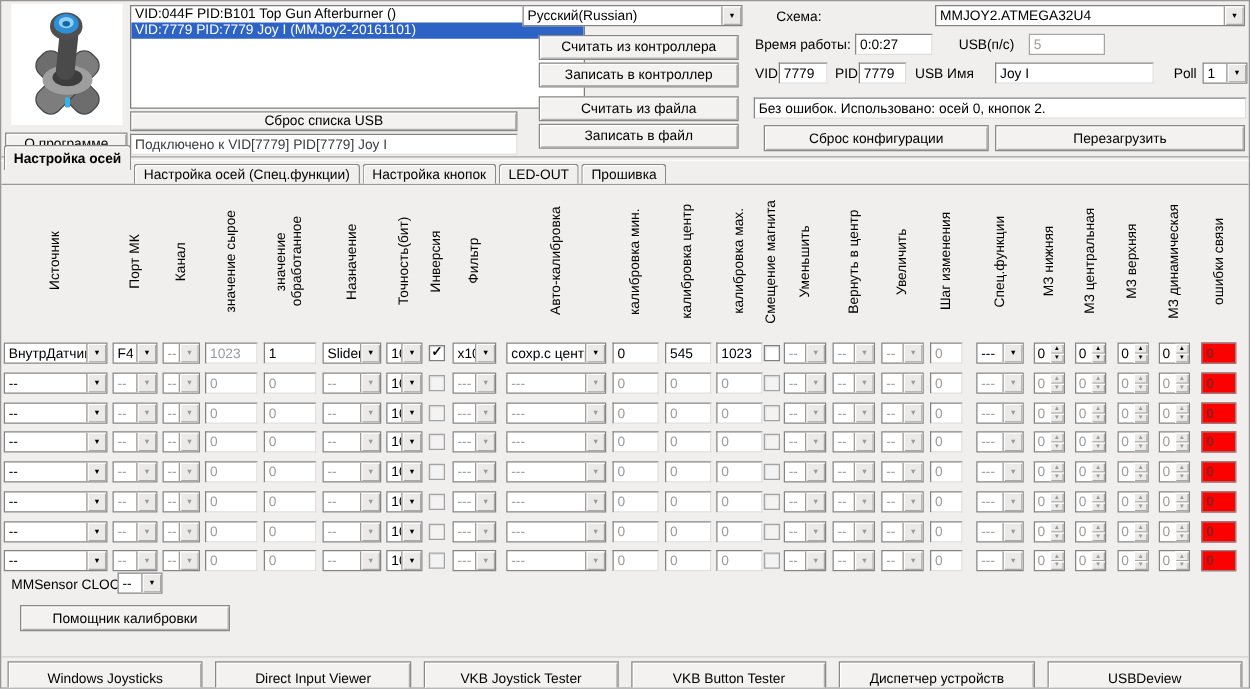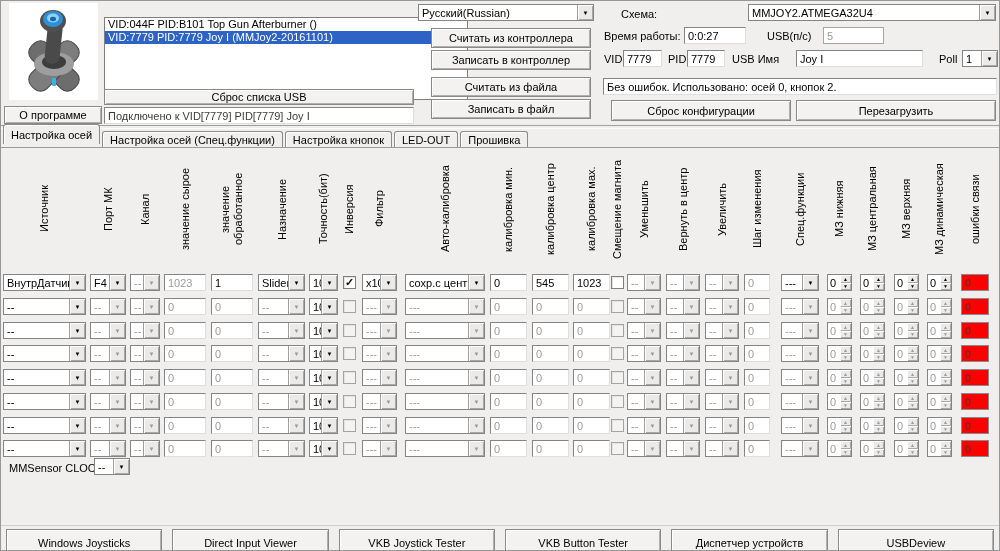--- a/index.html
+++ b/index.html
@@ -20,21 +20,21 @@
                box-shadow:inset 1px 1px 0 #fff,inset -1px -1px 0 #a8a8a8;font-size:6px;color:inherit;}
   .list{position:absolute;background:#fff;border:1px solid #7e7e7e;overflow:hidden;box-sizing:border-box;}
   .list-item{height:13px;line-height:13px;padding-left:3px;white-space:nowrap;overflow:hidden;}
   .list-item.selected{background:#2e63c6;color:#fff;}
   .sep{position:absolute;left:0;top:124px;width:100%;height:2px;border-top:1px solid #a0a0a0;border-bottom:1px solid #fbfbfb;}
   .tab-underline{position:absolute;left:0;top:146px;width:100%;height:1px;background:#9b9b9b;z-index:2;}
   .tabbar{position:absolute;left:2px;top:127px;height:20px;display:flex;align-items:flex-end;z-index:3;}
   .tab{height:16px;margin-bottom:1px;margin-right:2px;padding:0 7px;display:flex;align-items:center;
        background:#f0efed;border:1px solid #8a8a8a;border-bottom:none;border-radius:3px 3px 0 0;
        box-shadow:inset 1px 1px 0 #fff;position:relative;white-space:nowrap;box-sizing:border-box;}
-  .tab.active{height:20px;margin-bottom:4px;z-index:4;}
+  .tab.active{height:20px;margin-bottom:12px;z-index:4;font-weight:bold;}
   .content{position:absolute;left:0;top:147px;width:998px;height:373px;}
   .col-header{position:absolute;top:0;height:122px;writing-mode:vertical-rl;transform:rotate(180deg);
               text-align:center;line-height:13px;font-size:11px;color:#000;}
   .grid-row{position:absolute;left:0;width:998px;height:18px;}
   .grid-rows .grid-row:nth-child(1){top:126px}
   .grid-rows .grid-row:nth-child(2){top:150px}
   .grid-rows .grid-row:nth-child(3){top:174px}
   .grid-rows .grid-row:nth-child(4){top:197px}
   .grid-rows .grid-row:nth-child(5){top:221px}
   .grid-rows .grid-row:nth-child(6){top:245px}
@@ -86,21 +86,21 @@
       <rect x="34" y="16" width="15" height="42" rx="7" fill="#4a4a4a" transform="rotate(6 42 38)"></rect>
       <ellipse cx="41" cy="15" rx="13" ry="11" fill="#4f4f4f"></ellipse>
       <ellipse cx="41" cy="13" rx="10" ry="8" fill="#2f8fd6"></ellipse>
       <ellipse cx="41" cy="12" rx="6" ry="4.5" fill="#8fd0f5"></ellipse>
       <ellipse cx="41" cy="13" rx="3" ry="2.2" fill="#1565a8"></ellipse>
       <rect x="40" y="72" width="4" height="8" rx="1" fill="#35b3e8"></rect>
     </svg>
   </div>
   <div class="btn" style="left:3px;top:105px;width:98px;height:18px">О программе</div>
 
-  <div class="list" style="left:103px;top:16px;width:364px;height:83px">
+  <div class="list" style="left:103px;top:3px;width:364px;height:83px">
   <div class="list-item">VID:044F PID:B101 Top Gun Afterburner ()</div>
 
 
 
   <div class="list-item selected">VID:7779 PID:7779 Joy I (MMJoy2-20161101)</div>
 </div>
   <div class="btn" style="left:103px;top:88px;width:310px;height:16px">Сброс списка USB</div>
   <div class="field" style="left:103px;top:106px;width:310px;height:17px;color:#3c3c3c">Подключено к VID[7779] PID[7779] Joy I</div>
 
   <div class="combo" style="left:417px;top:3px;width:176px;height:17px">
@@ -883,20 +883,21 @@
           </div>
     <div class="errb c-err">0</div>
   </div>
 </div>
 
     <div class="lbl" style="left:8px;top:314px">MMSensor CLOCK</div>
     <div class="combo" style="left:93px;top:310px;width:36px;height:17px">
       <span class="cv">--</span>
       <span class="cbtn">▼</span>
     </div>
+    <div class="btn" style="left:15px;top:336px;width:168px;height:21px">Помощник калибровки</div>
   </div>
 
   <div class="bottombar">
   <div class="btn bottom-btn">Windows Joysticks</div>
 
   <div class="btn bottom-btn">Direct Input Viewer</div>
 
   <div class="btn bottom-btn">VKB Joystick Tester</div>
 
   <div class="btn bottom-btn">VKB Button Tester</div>

